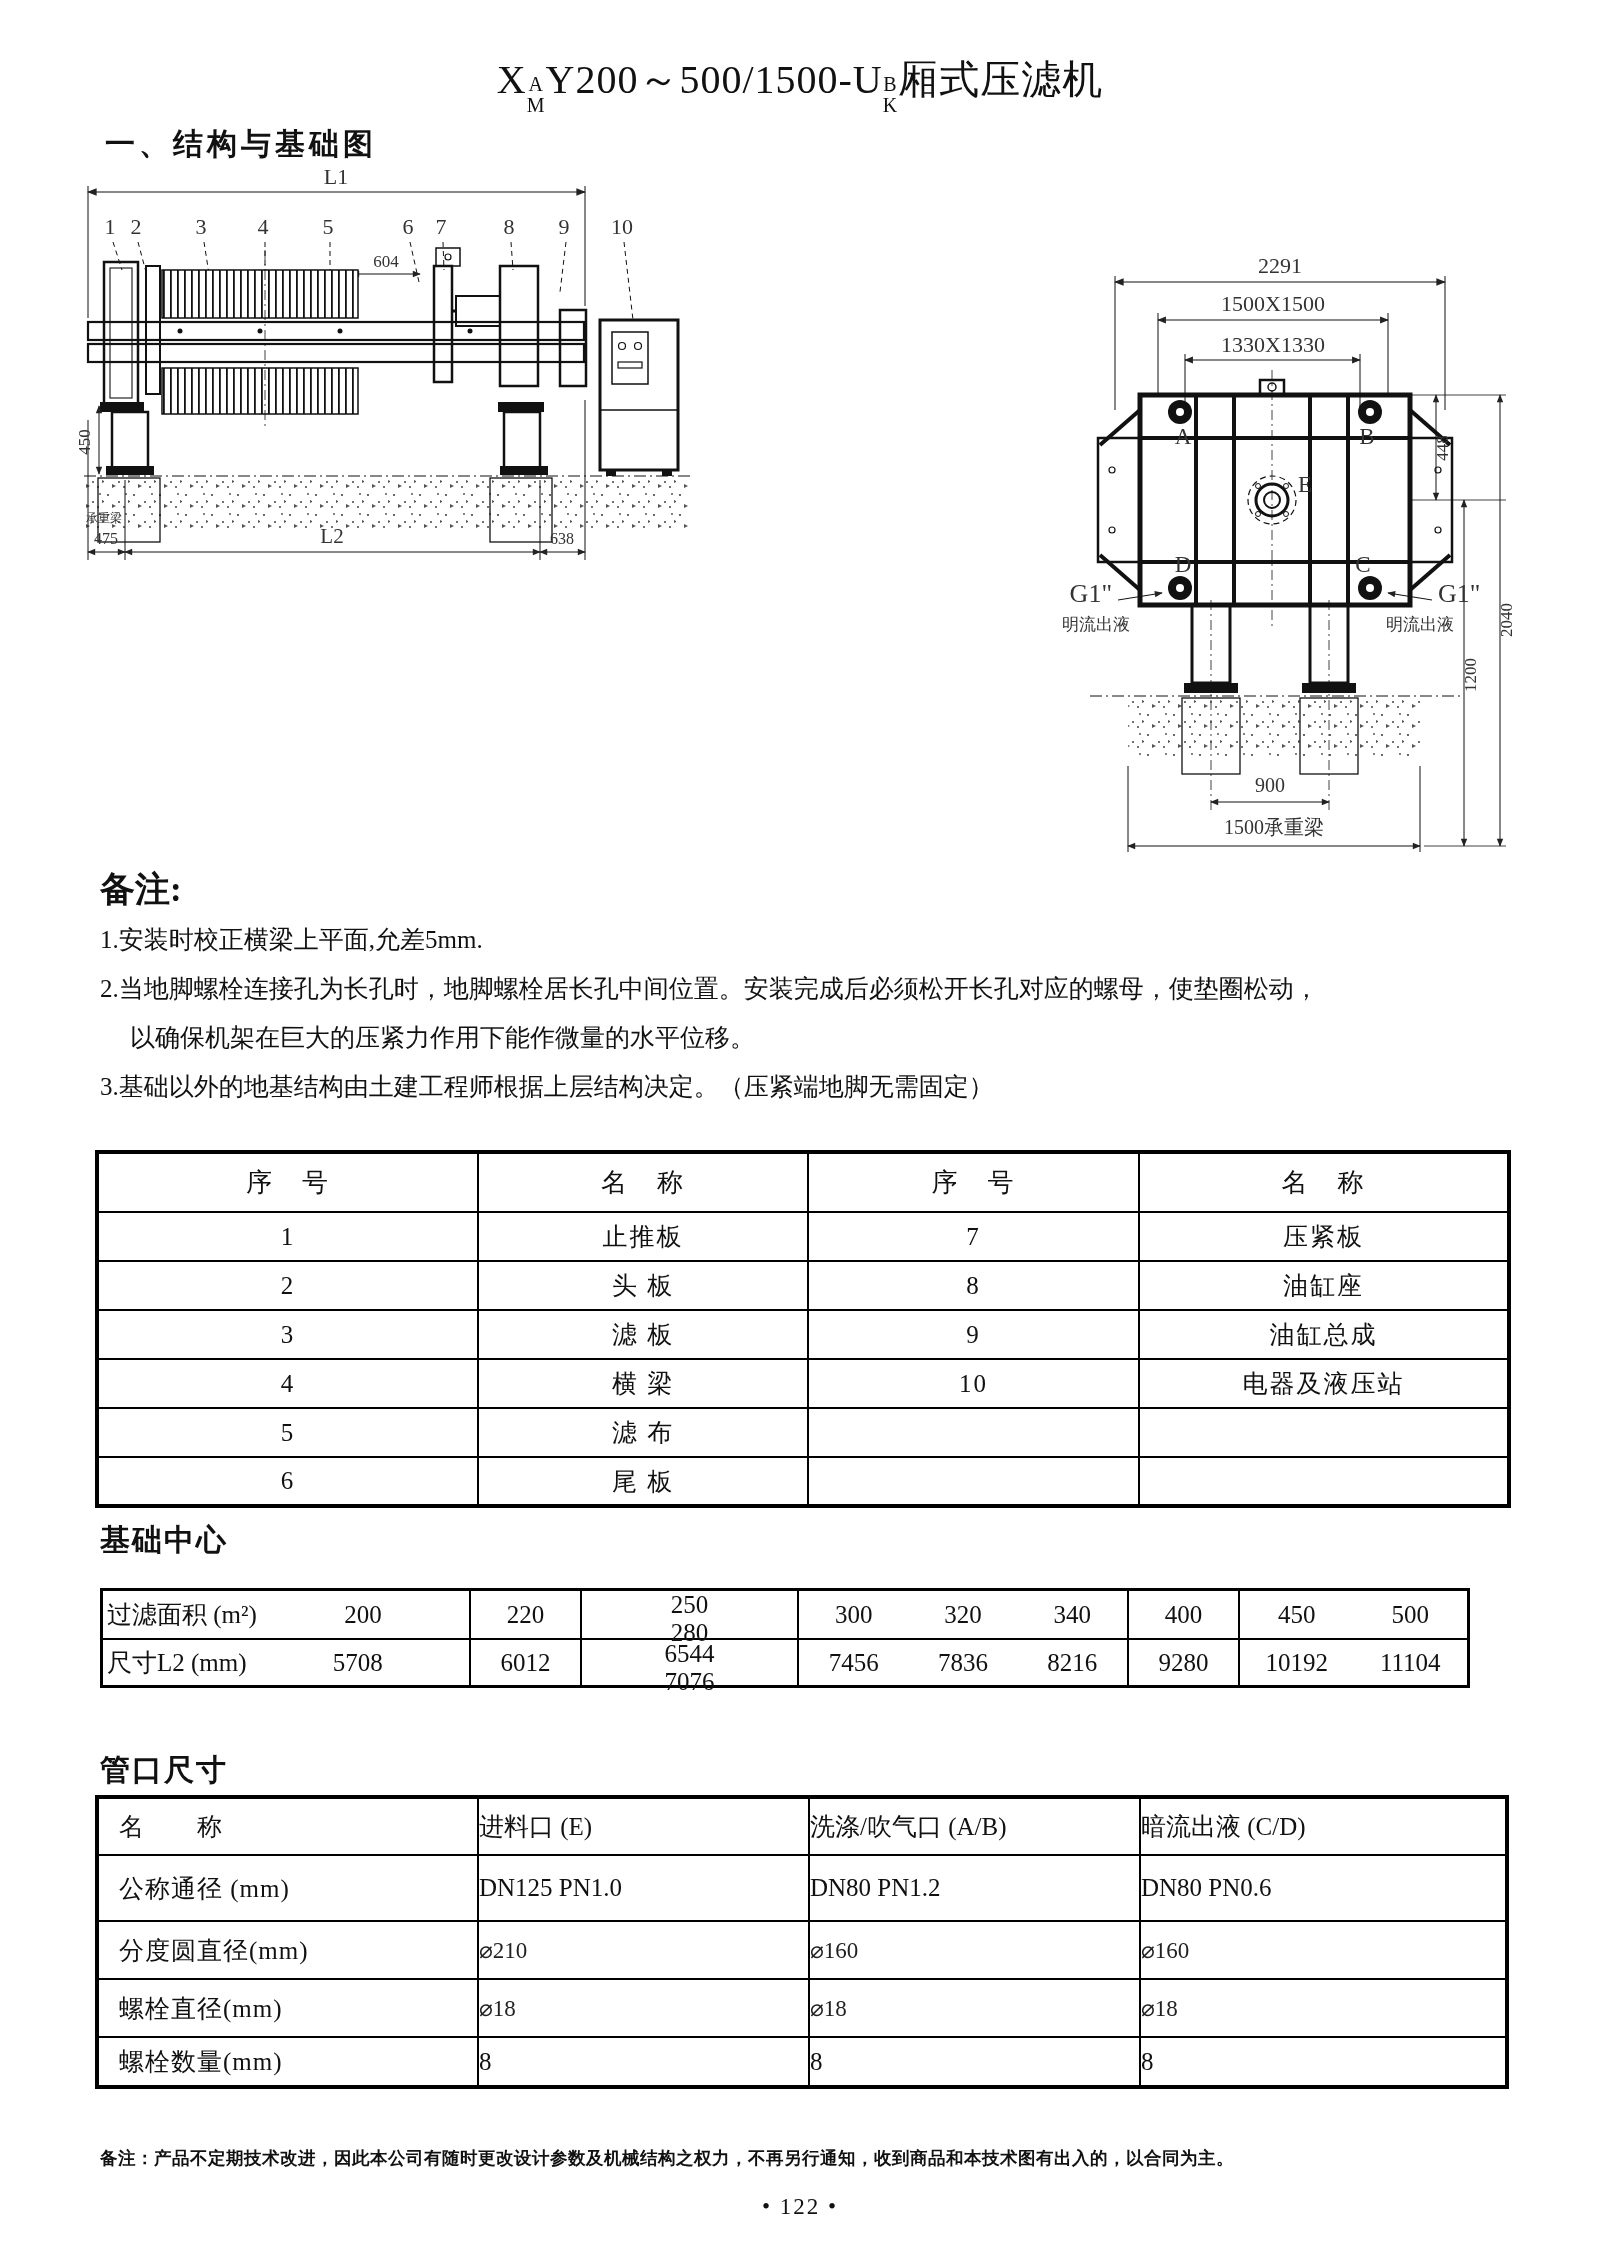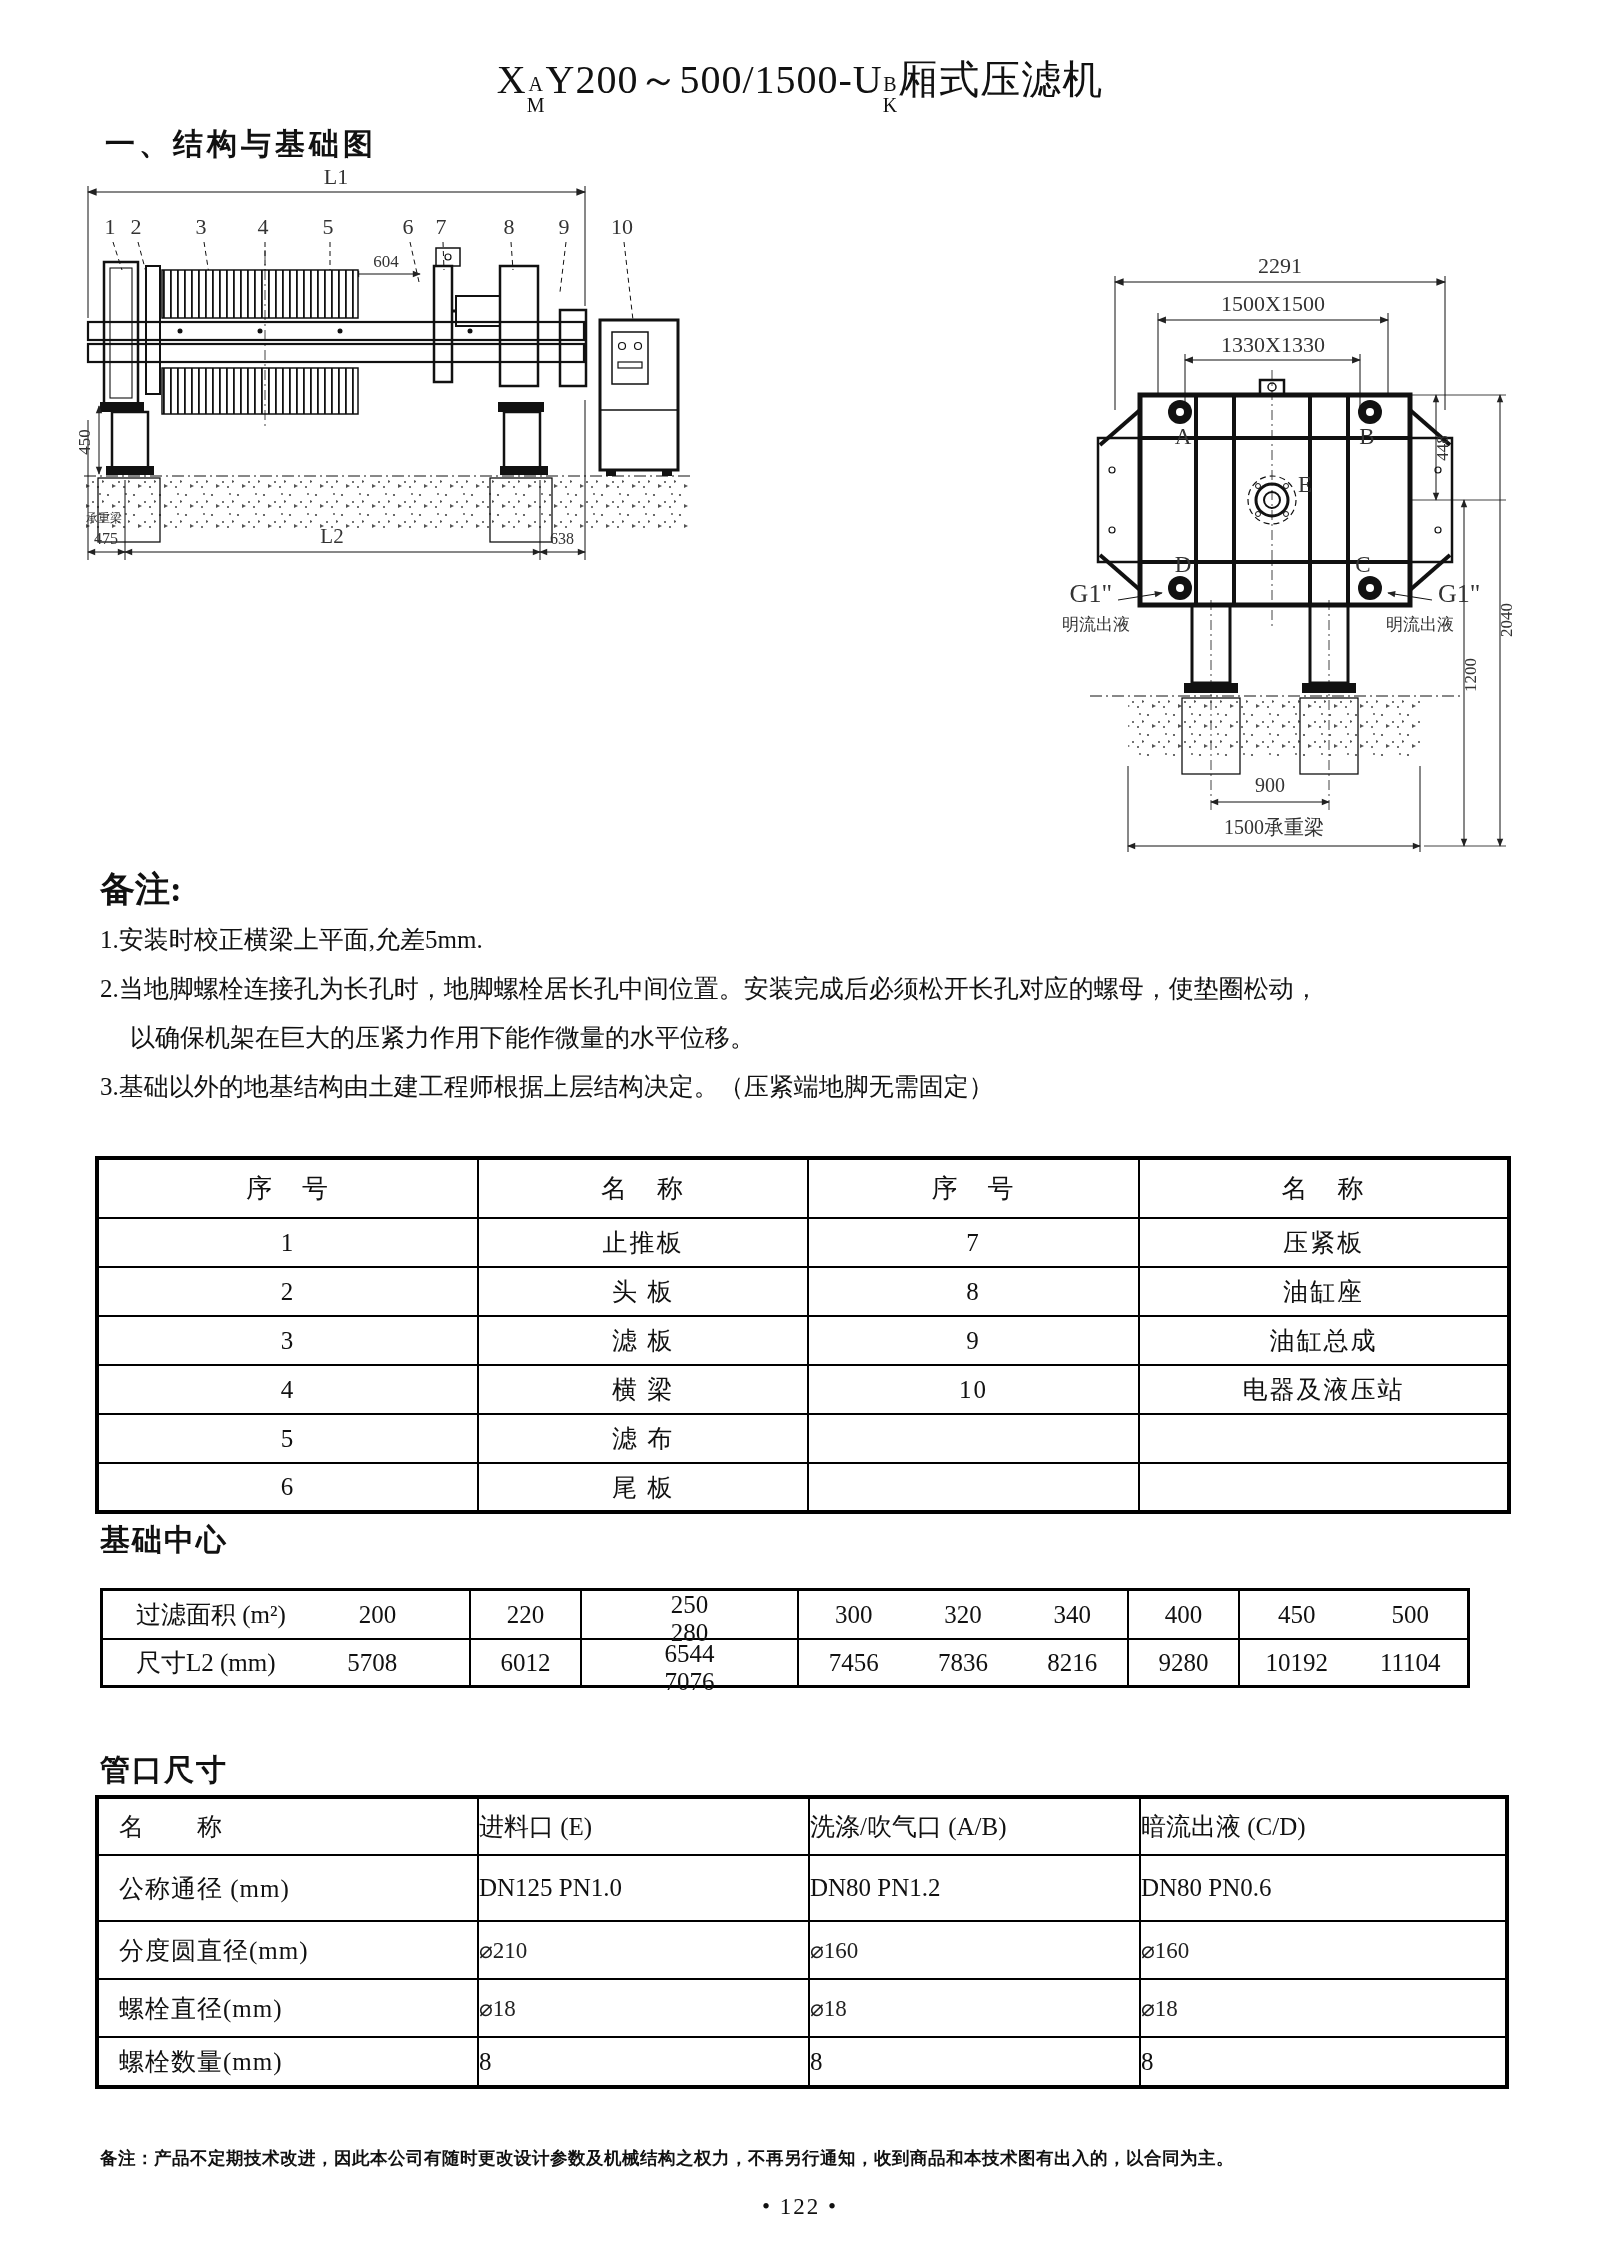--- a/index.html
+++ b/index.html
@@ -16,32 +16,32 @@
   svg.diagram { position:absolute; left:0; top:170px; width:1600px; height:690px; }
   svg text { font-family:"Liberation Serif","DejaVu Serif",serif; fill:#333; }
 
   .notes-head { position:absolute; left:100px; top:866px; font-size:35px; font-weight:bold; }
   .notes { position:absolute; left:100px; top:915px; width:1420px; font-size:25px; }
   .notes .nline { height:49px; line-height:49px; white-space:nowrap; }
   .notes .indent { padding-left:30px; }
 
   table.parts { position:absolute; left:95px; top:1150px; width:1412px; border-collapse:collapse; table-layout:fixed; }
   table.parts, table.parts td { border:2px solid #000; }
-  table.parts { border-width:4px;margin-top:6px; }
+  table.parts { border-width:4px; }
   table.parts td { text-align:center; font-size:25px; height:49px; letter-spacing:2px; }
   table.parts tr.hrow td { height:60px; font-size:26px; }
 
   .fnd-title { position:absolute; left:100px; top:1520px; font-size:30px; font-weight:bold; letter-spacing:2px; }
   .fnd { position:absolute; left:100px; top:1588px; width:1370px; border:3.5px solid #000; }
   .fnd-row { display:flex; height:47px; align-items:stretch; }
   .fnd-row + .fnd-row { border-top:2px solid #000; }
   .fgroup { display:flex; align-items:center; }
   .fgroup + .fgroup { border-left:2px solid #000; }
   .g1{width:366px;} .g2{width:111px;} .g3{width:217px;flex-direction:column;} .g4{width:330px;} .g5{width:111px;} .g6{width:229px;}
-  .flabel { padding-left:33px; font-size:25px; white-space:nowrap; }
+  .flabel { padding-left:4px; font-size:25px; white-space:nowrap; }
   .fval { flex:1; text-align:center; font-size:25px; }
 
   .pipe-title { position:absolute; left:100px; top:1750px; font-size:30px; font-weight:bold; letter-spacing:2px; }
   table.pipe { position:absolute; left:95px; top:1795px; width:1410px; border-collapse:collapse; table-layout:fixed; }
   table.pipe, table.pipe td { border:2px solid #000; }
   table.pipe { border-width:4px; }
   table.pipe td { text-align:left; font-size:25px; }
   table.pipe td.lc { text-align:left; padding-left:20px; letter-spacing:1px; }
   table.pipe tr.h0 td { height:58px; }
   table.pipe tr.r1 td { height:66px; }

